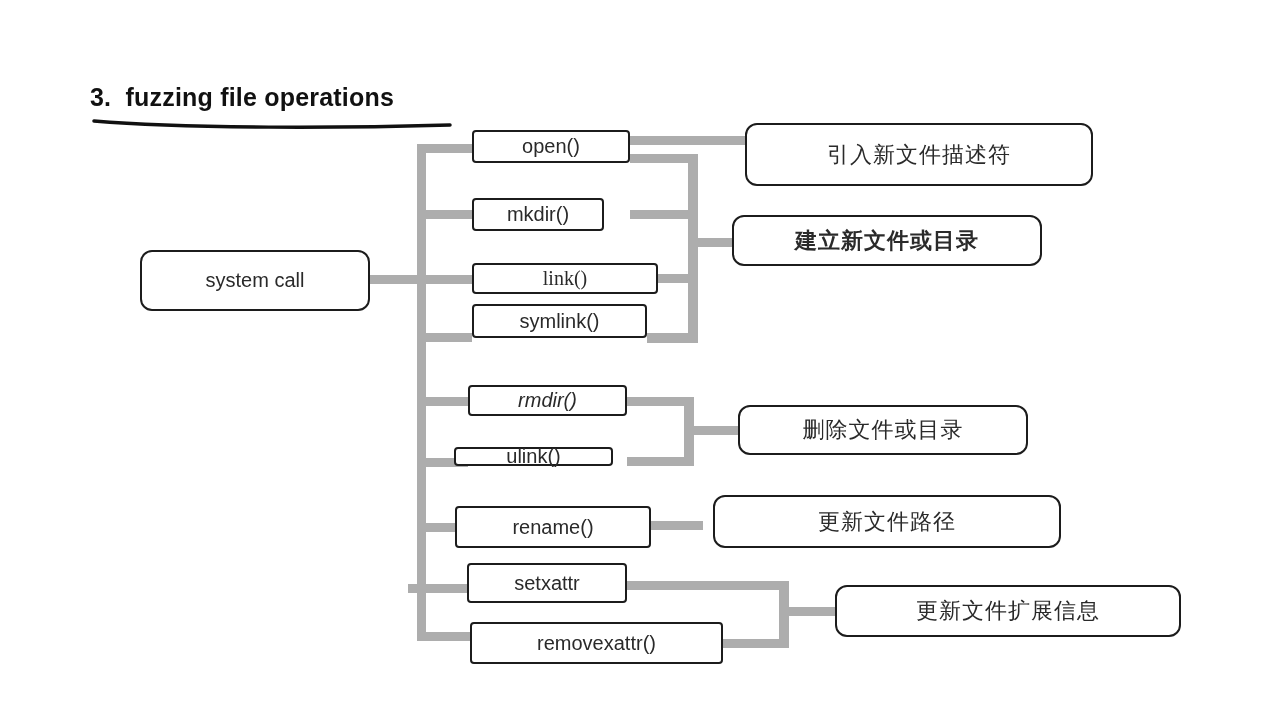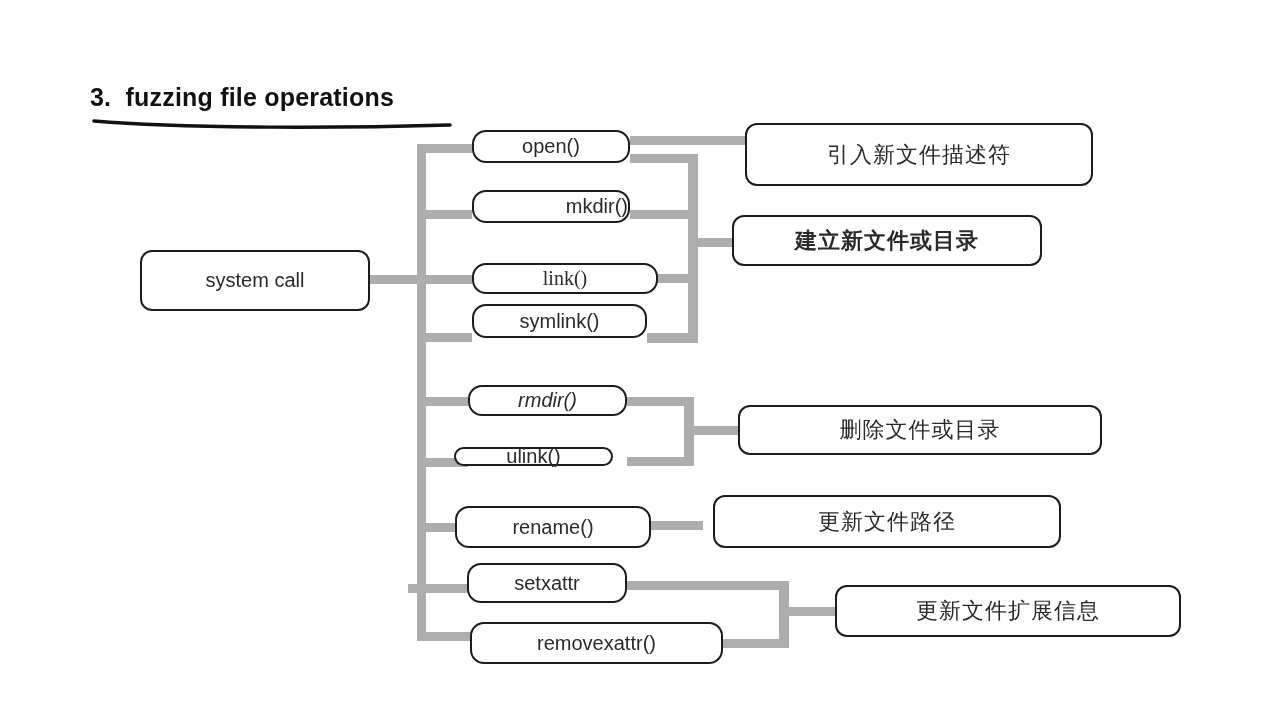--- a/index.html
+++ b/index.html
@@ -37,37 +37,37 @@
     position:absolute;
     background:#ffffff;
     border:2px solid var(--box-border,#1c1c1c);
     display:flex;
     align-items:center;
     justify-content:center;
     color:var(--text-color,#2a2a2a);
     z-index:2;
     box-sizing:border-box;
   }
-  .node{border-radius:14px;font-size:20px;}
+  .node{border-radius:4px;font-size:20px;}
   .rnode{border-radius:12px;font-size:22px;letter-spacing:1px;}
 
   #n-syscall{left:140px;top:250px;width:230px;height:61px;border-radius:12px;}
   #n-open{left:472px;top:130px;width:158px;height:33px;}
-  #n-mkdir{left:472px;top:190px;width:158px;height:33px;justify-content:flex-end;}
+  #n-mkdir{left:472px;top:198px;width:132px;height:33px;}
   #n-link{left:472px;top:263px;width:186px;height:31px;font-family:Liberation Serif, serif;}
   #n-symlink{left:472px;top:304px;width:175px;height:34px;}
   #n-rmdir{left:468px;top:385px;width:159px;height:31px;font-style:italic;}
   #n-ulink{left:454px;top:447px;width:159px;height:19px;}
   #n-rename{left:455px;top:506px;width:196px;height:42px;}
   #n-setxattr{left:467px;top:563px;width:160px;height:40px;}
   #n-removexattr{left:470px;top:622px;width:253px;height:42px;}
 
   #r-newfd{left:745px;top:123px;width:348px;height:63px;}
   #r-create{left:732px;top:215px;width:310px;height:51px;font-weight:bold;}
-  #r-delete{left:738px;top:405px;width:364px;height:50px;}
+  #r-delete{left:738px;top:405px;width:290px;height:50px;}
   #r-rename{left:703px;top:495px;width:348px;height:53px;margin-left:10px;}
   #r-xattr{left:835px;top:585px;width:346px;height:52px;}
 </style>
 </head>
 <body>
 
 <div id="canvas">
 
   <div class="page-title">3.  fuzzing file operations</div>
   <svg class="underline-svg" width="380" height="24" viewBox="0 0 380 24">

